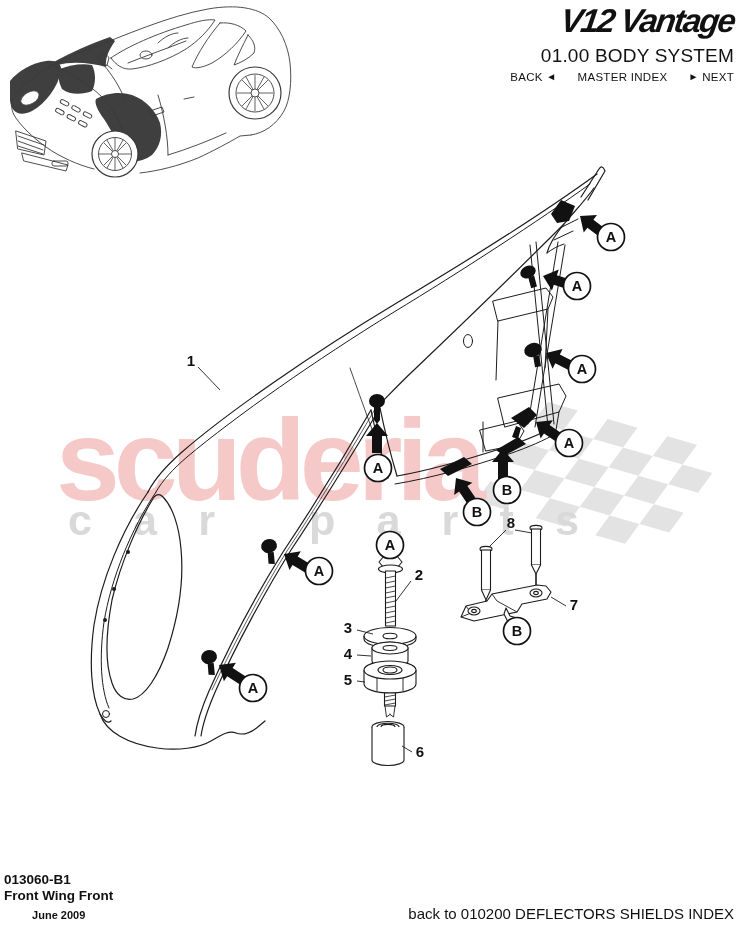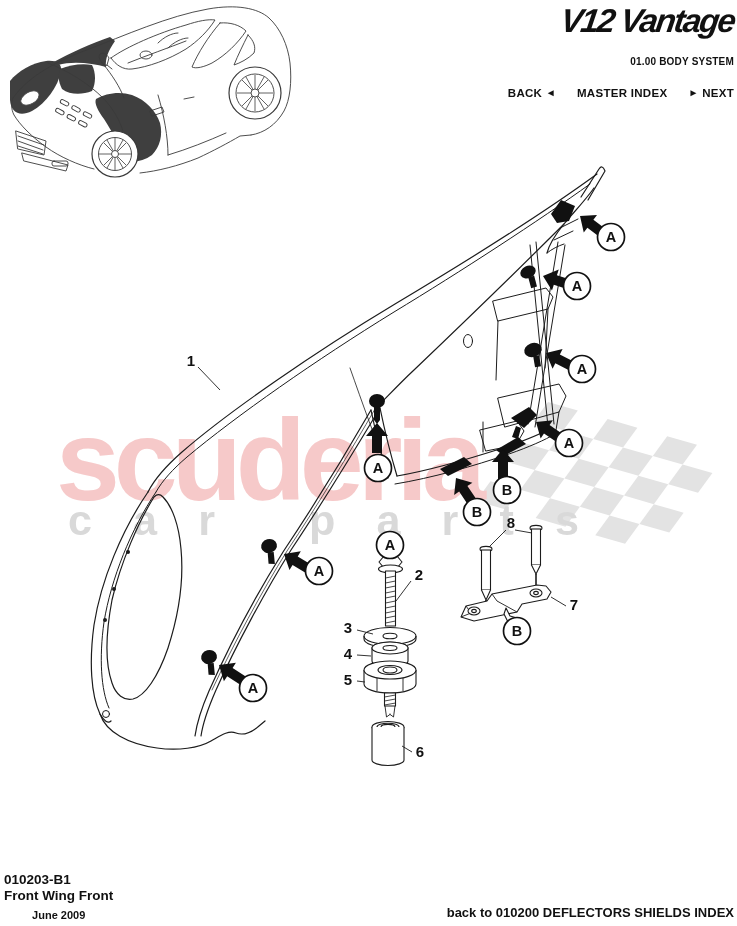--- a/index.html
+++ b/index.html
@@ -2,34 +2,34 @@
 <html><head>
 <meta charset="utf-8">
 <style>
   html,body{margin:0;padding:0;background:#ffffff;}
   body{font-family:"Liberation Sans", sans-serif; color:#111;}
   #page{position:relative;width:737px;height:926px;background:#fff;overflow:hidden;}
 
   .hdr{position:absolute;right:3px;top:0;text-align:right;}
   .logo{font-size:33px;font-weight:bold;font-style:italic;letter-spacing:-2px;
         transform:skewX(-8deg);display:inline-block;margin-top:2px;white-space:nowrap;}
-  .section{font-size:10px;font-weight:bold;margin-top:16px;letter-spacing:0.2px;}
-  .nav{margin-top:20px;font-size:11.5px;font-weight:bold;letter-spacing:0.3px;white-space:nowrap;}
+  .section{font-size:19px;font-weight:normal;margin-top:5px;letter-spacing:0.2px;}
+  .nav{margin-top:4px;font-size:11.5px;font-weight:normal;letter-spacing:0.3px;white-space:nowrap;}
   .nav span{cursor:pointer;}
   .nav .gap{display:inline-block;width:14px;}
   .tri{font-size:10px;position:relative;top:-1px;}
 
   .car{position:absolute;left:8px;top:3px;}
 
   .main-svg{position:absolute;left:0;top:0;}
 
   .ftr-left{position:absolute;left:4px;top:872px;line-height:16px;}
   .doc-num,.doc-title{font-size:13.5px;font-weight:bold;}
   .doc-date{font-size:11px;font-weight:bold;margin-top:3px;text-align:center;}
-  .ftr-right{position:absolute;right:3px;top:905px;font-size:13px;font-weight:bold;cursor:pointer;}
+  .ftr-right{position:absolute;right:3px;top:905px;font-size:15px;font-weight:normal;cursor:pointer;}
 
   svg text{font-family:"Liberation Sans", sans-serif;}
   .pnum{font-size:15px;font-weight:bold;fill:#111;}
   .callout-letter{font-size:14.5px;font-weight:bold;fill:#111;text-anchor:middle;}
   .wm-brand{font-size:115px;font-weight:bold;letter-spacing:2px;}
   .wm-sub{font-size:42px;font-weight:bold;}
 </style>
 </head>
 <body>
 
@@ -322,19 +322,19 @@
           <text class="callout-letter" y="5" stroke="none">A</text>
         </g>
       <g transform="translate(517,631)">
         <circle r="13.5"></circle>
           <text class="callout-letter" y="5" stroke="none">B</text>
         </g>
     </g>
   </svg>
 
   <div class="ftr-left">
-    <div class="doc-num">010203-B1</div>
+    <div class="doc-num">013060-B1</div>
     <div class="doc-title">Front Wing Front</div>
     <div class="doc-date">June 2009</div>
   </div>
   <div class="ftr-right">back to 010200 DEFLECTORS SHIELDS INDEX</div>
 
 </div>
 
 </body></html>

